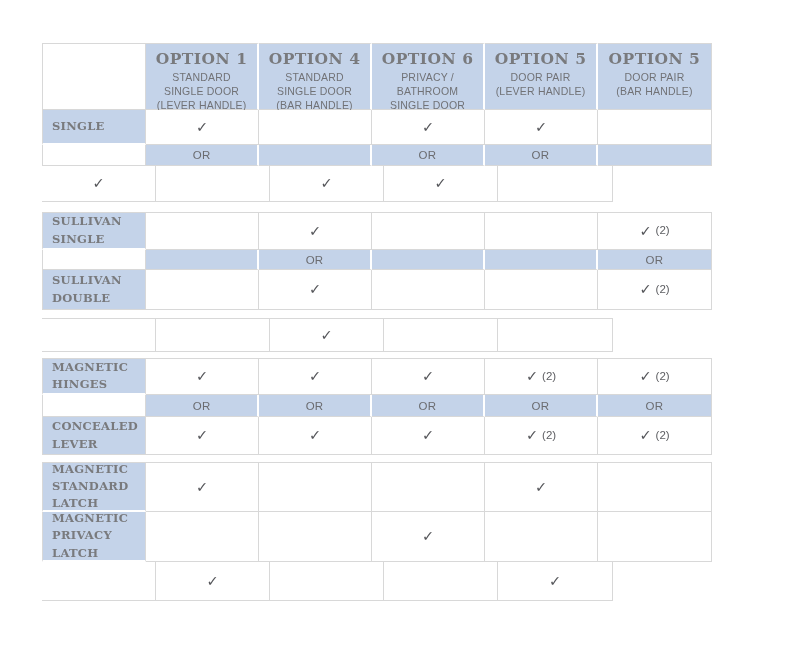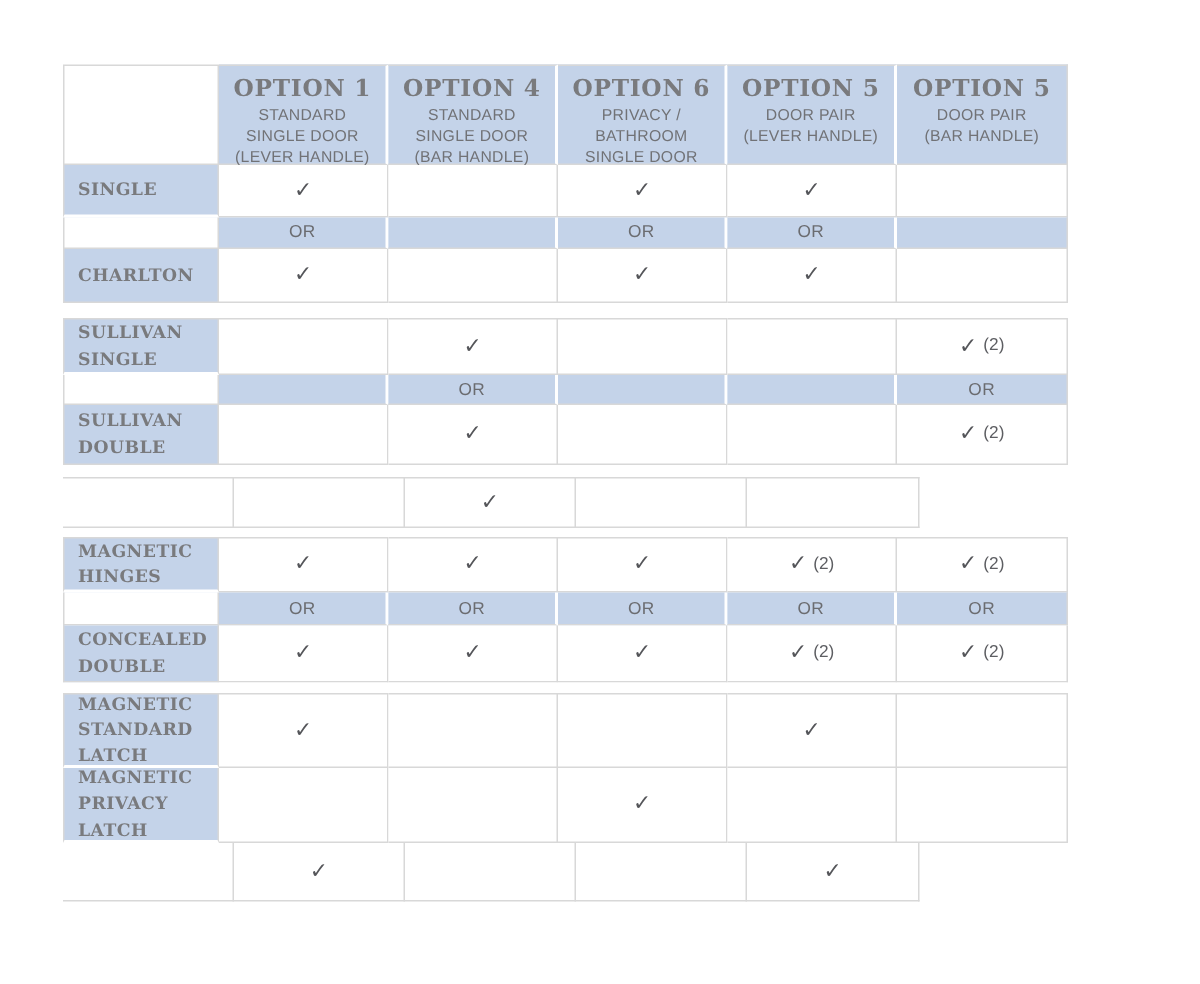--- a/index.html
+++ b/index.html
@@ -113,21 +113,20 @@
       </div>
       <div class="mrow">
         <div class="cell first or-label" style="width: 105px; height: 21px;"></div>
         <div class="cell blue or-cell" style="width: 114px; height: 21px;">OR</div>
         <div class="cell blue or-cell" style="width: 114px; height: 21px;"></div>
         <div class="cell blue or-cell" style="width: 114px; height: 21px;">OR</div>
         <div class="cell blue or-cell" style="width: 114px; height: 21px;">OR</div>
         <div class="cell blue or-cell lastcol" style="width: 115px; height: 21px;"></div>
       </div>
       <div class="mrow">
-        <div class="cell first blue label-cell section-end" style="width: 105px; height: 36px;">CHARLTON</div>
         <div class="cell " style="width: 114px; height: 36px;">
           <span class="check-glyph">✓</span>
         </div>
         <div class="cell " style="width: 114px; height: 36px;"></div>
         <div class="cell " style="width: 114px; height: 36px;">
           <span class="check-glyph">✓</span>
         </div>
         <div class="cell " style="width: 114px; height: 36px;">
           <span class="check-glyph">✓</span>
         </div>
@@ -211,21 +210,21 @@
       <div class="mrow">
         <div class="cell first or-label" style="width: 105px; height: 22px;"></div>
         <div class="cell blue or-cell" style="width: 114px; height: 22px;">OR</div>
         <div class="cell blue or-cell" style="width: 114px; height: 22px;">OR</div>
         <div class="cell blue or-cell" style="width: 114px; height: 22px;">OR</div>
         <div class="cell blue or-cell" style="width: 114px; height: 22px;">OR</div>
         <div class="cell blue or-cell lastcol" style="width: 115px; height: 22px;">OR</div>
       </div>
       <div class="mrow">
         <div class="cell first blue label-cell section-end" style="width: 105px; height: 38px;">CONCEALED
-DOUBLE</div>
+LEVER</div>
         <div class="cell " style="width: 114px; height: 38px;">
           <span class="check-glyph">✓</span>
         </div>
         <div class="cell " style="width: 114px; height: 38px;">
           <span class="check-glyph">✓</span>
         </div>
         <div class="cell " style="width: 114px; height: 38px;">
           <span class="check-glyph">✓</span>
         </div>
         <div class="cell " style="width: 114px; height: 38px;">

